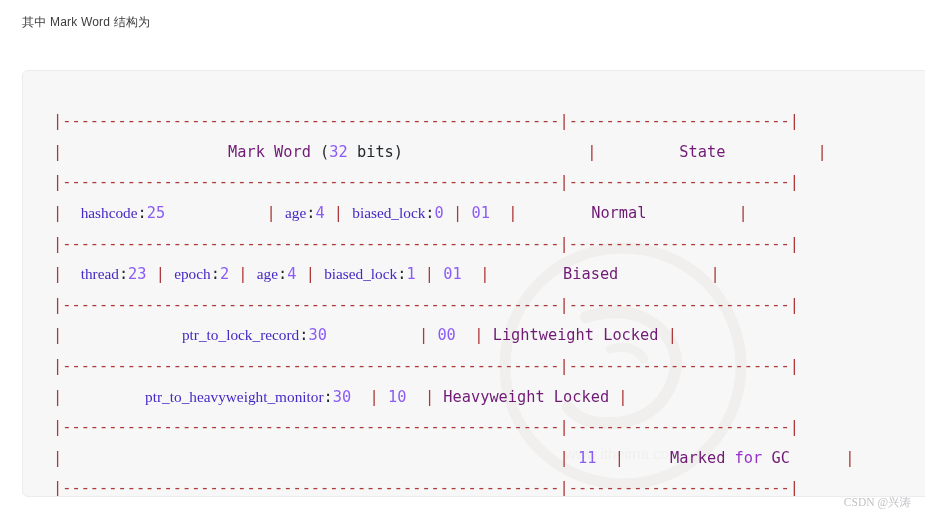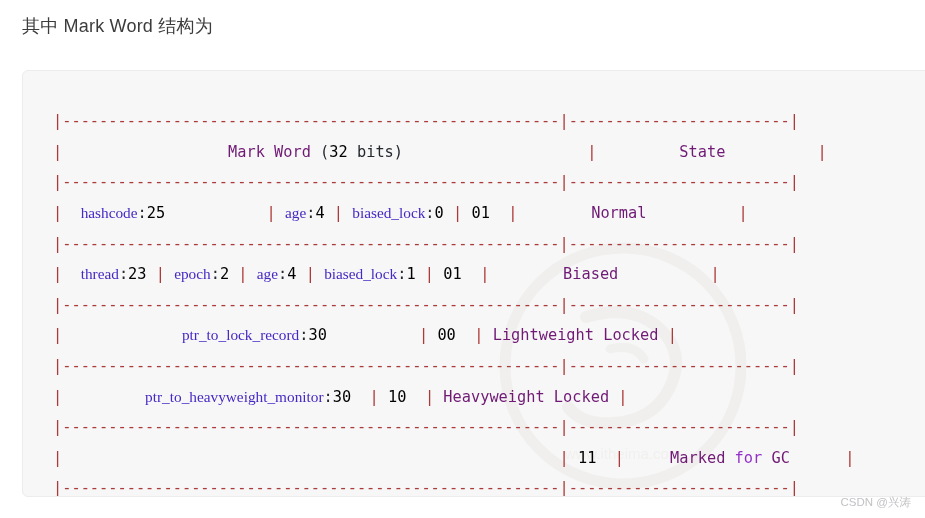--- a/index.html
+++ b/index.html
@@ -12,21 +12,21 @@
     background: #ffffff;
     font-family: "Liberation Sans", sans-serif;
     overflow: hidden;
     position: relative;
   }
 
   #page-title {
     position: absolute;
     left: 22px;
     top: 14px;
-    font-size: 18px;
+    font-size: 12px;
     color: #3c3c3c;
     letter-spacing: 0.2px;
     white-space: nowrap;
   }
 
   #code-card {
     position: absolute;
     left: 22px;
     top: 70px;
     width: 912px;
@@ -57,32 +57,32 @@
     line-height: 30.6px;
     white-space: pre;
     color: #24292e;
   }
 
   .cr-row { display: block; height: 30.6px; }
 
   
   .t-rule  { color: #ad3a3a; }           
   .t-id    { color: #4628c4; font-family: Liberation Serif, serif; }           
-  .t-num   { color: #000000; }           
+  .t-num   { color: #8b5cf6; }           
   .t-str   { color: #701a75; }           
   .t-kw    { color: #9430c9; }           
   .t-plain { color: #24292e; }           
 
   #attribution {
     position: absolute;
     right: 14px;
     bottom: 8px;
     font-size: 11.5px;
     color: #c2c2c6;
-    font-family: Liberation Sans, sans-serif;
+    font-family: Liberation Serif, serif;
     white-space: nowrap;
   }
 </style>
 </head>
 <body>
 
 <div id="page-title">其中 Mark Word 结构为</div>
 
 <div id="code-card">
 

